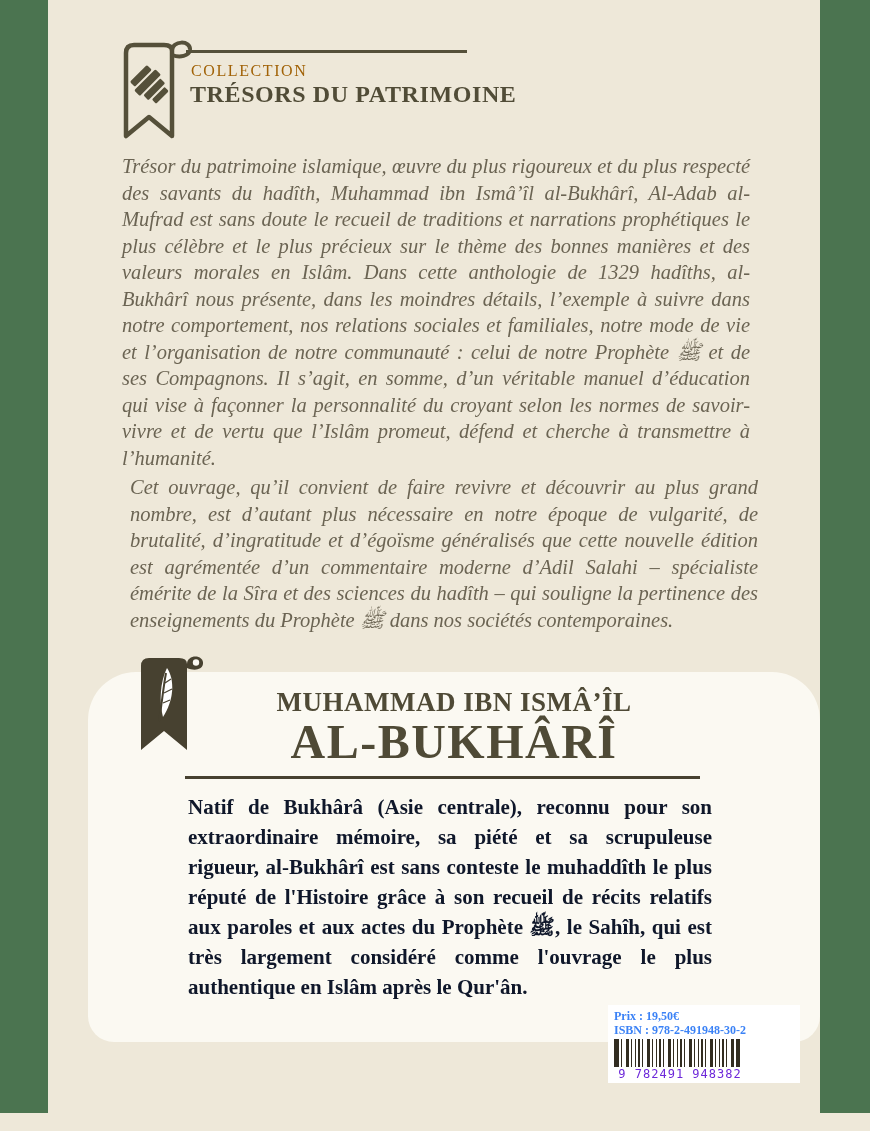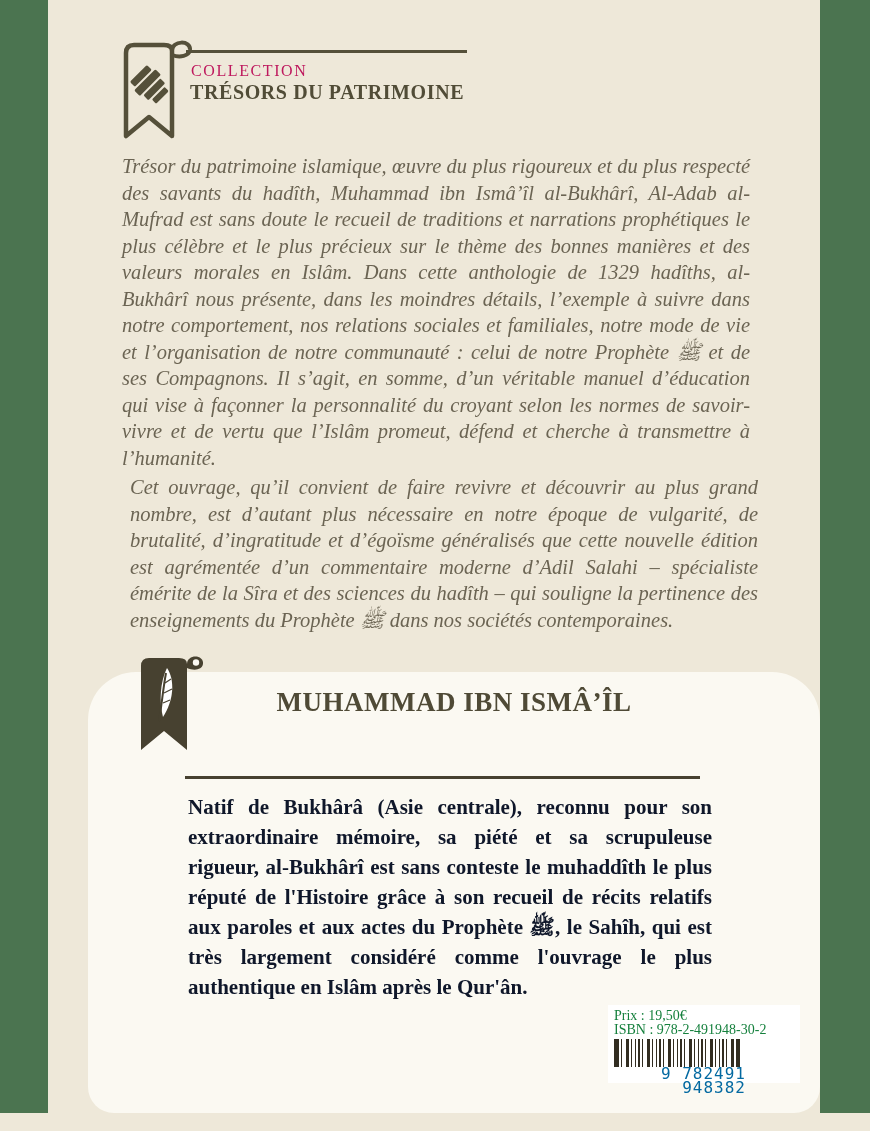--- a/index.html
+++ b/index.html
@@ -22,42 +22,42 @@
   .bm-outline{
     position:absolute; left:116px; top:38px;
     width:78px; height:106px;
   }
   .header-rule{
     position:absolute; left:186px; top:50px;
     width:281px; height:3px; background:#55503a;
   }
   .collection-label{
     position:absolute; left:191px; top:62px;
-    font-size:16px; letter-spacing:1.6px; color:#be185d;
+    font-size:16px; letter-spacing:1.6px; color:#a16207;
   }
   .collection-title{
     position:absolute; left:190px; top:81px;
-    font-size:20px; font-weight:bold; letter-spacing:0.6px; color:#514c37;
+    font-size:24px; font-weight:bold; letter-spacing:0.6px; color:#514c37;
   }
 
   
   .synopsis{
     position:absolute; left:122px; width:628px;
     text-align:justify;
     font-size:20.5px; line-height:26.5px;
     color:#6b6453;
     font-style:italic;
   }
   .p1{ top:153px; }
   .p2{ top:474px;margin-left:8px; }
 
   
   .author-panel{
     position:absolute; left:88px; top:672px;
-    width:732px; height:441px;
+    width:732px; height:370px;
     background:#fbf9f2;
     border-radius:48px 48px 26px 26px;
   }
   .bm-solid{
     position:absolute; left:45px; top:-19px;  
     width:74px; height:106px;
   }
   .author-name1{
     position:absolute; left:0; top:15px; width:100%;
     text-align:center;
@@ -79,41 +79,41 @@
     color:#0f172a;
   }
 
   
   .barcode-block{
     position:absolute; left:520px; top:333px;
     width:192px; height:78px;
     background:#ffffff; padding:4px 6px;
   }
   .price, .isbn{
-    font-size:14px; font-weight:normal; color:#15803d;
+    font-size:12px; font-weight:bold; color:#3b82f6;
     line-height:14px; white-space:nowrap;
   }
   .bars{
     margin-top:2px;
     width:126px; height:28px;
     background-image:
       repeating-linear-gradient(90deg,
         #322d21 0 2px,  rgba(0,0,0,0) 2px 4px,
         #322d21 4px 5px, rgba(0,0,0,0) 5px 9px,
         #322d21 9px 12px, rgba(0,0,0,0) 12px 14px,
         #322d21 14px 15px, rgba(0,0,0,0) 15px 18px,
         #322d21 18px 19px, rgba(0,0,0,0) 19px 21px);
     border-left:3px solid #322d21;
     border-right:3px solid #322d21;
   }
   .digits{
     width:132px;
     font-family:"DejaVu Sans Mono","Liberation Mono",monospace;
-    font-size:16px; color:#0369a1; letter-spacing:1px;
-    text-align:right; line-height:14px;
+    font-size:12px; color:#6d28d9; letter-spacing:1px;
+    text-align:center; line-height:14px;
   }
 </style>
 </head>
 <body>
 
 <div class="cover">
 
   <div class="spine spine-left"></div>
   <div class="spine spine-right"></div>
 
@@ -139,20 +139,21 @@
     <svg class="bm-solid" viewBox="0 0 74 106">
       <path d="M8 13 Q8 5 16 5 H46 Q54 5 54 11 V97 L31 78 L8 97 Z" fill="#474130"></path>
       <path d="M54 11 C54 1 71 1 70 11 C69 17 61 18 54 15 Z" fill="#474130"></path>
       <circle cx="63" cy="9.5" r="3.2" fill="#fbf9f2"></circle>
       <path d="M34 15 C42 27 41 47 30 64 C26 49 27 29 34 15 Z" fill="#ffffff"></path>
       <path d="M33 20 C30 36 29 50 26 68" stroke="#474130" stroke-width="2"></path>
       <path d="M32 30 L38 26 M31 40 L39 36 M30 50 L37 47" stroke="#474130" stroke-width="1.2"></path>
     </svg>
 
     <div class="author-name1">MUHAMMAD IBN ISMÂ’ÎL</div>
+    <div class="author-name2">AL-BUKHÂRÎ</div>
     <div class="author-rule"></div>
 
     <p class="author-bio">Natif de Bukhârâ (Asie centrale), reconnu pour son extraordinaire mémoire, sa piété et sa scrupuleuse rigueur, al-Bukhârî est sans conteste le muhaddîth le plus réputé de l'Histoire grâce à son recueil de récits relatifs aux paroles et aux actes du Prophète ﷺ, le Sahîh, qui est très largement considéré comme l'ouvrage le plus authentique en Islâm après le Qur'ân.</p>
 
     <div class="barcode-block">
       <div class="price">Prix : 19,50€</div>
       <div class="isbn">ISBN : 978-2-491948-30-2</div>
       <div class="bars"></div>
       <div class="digits">9 782491 948382</div>
     </div>

